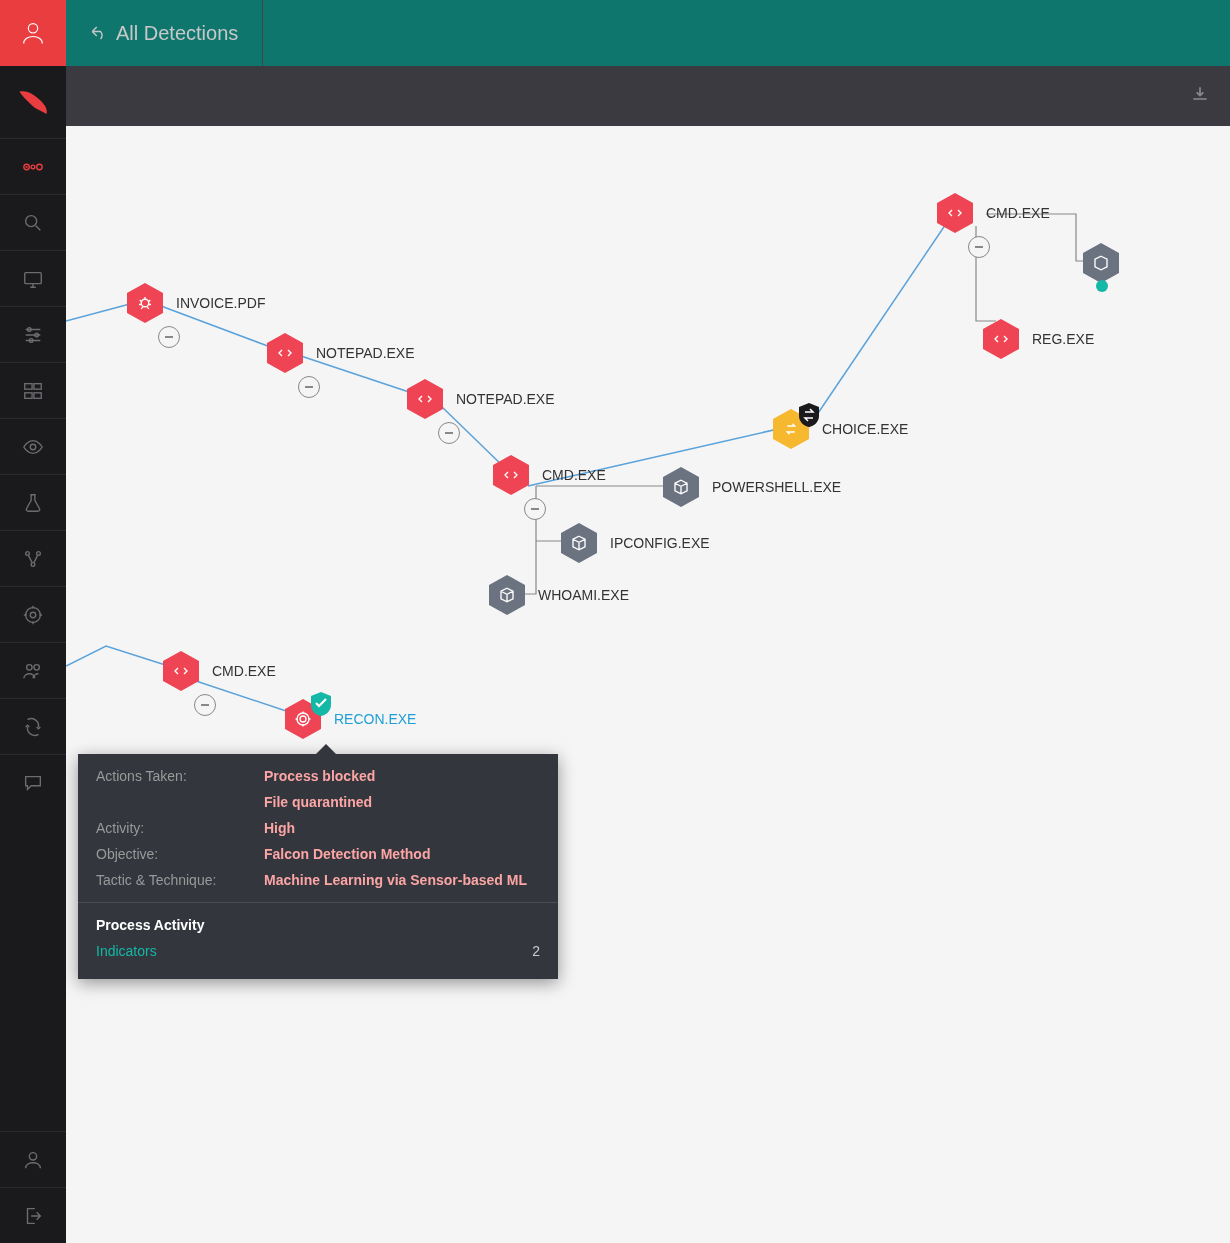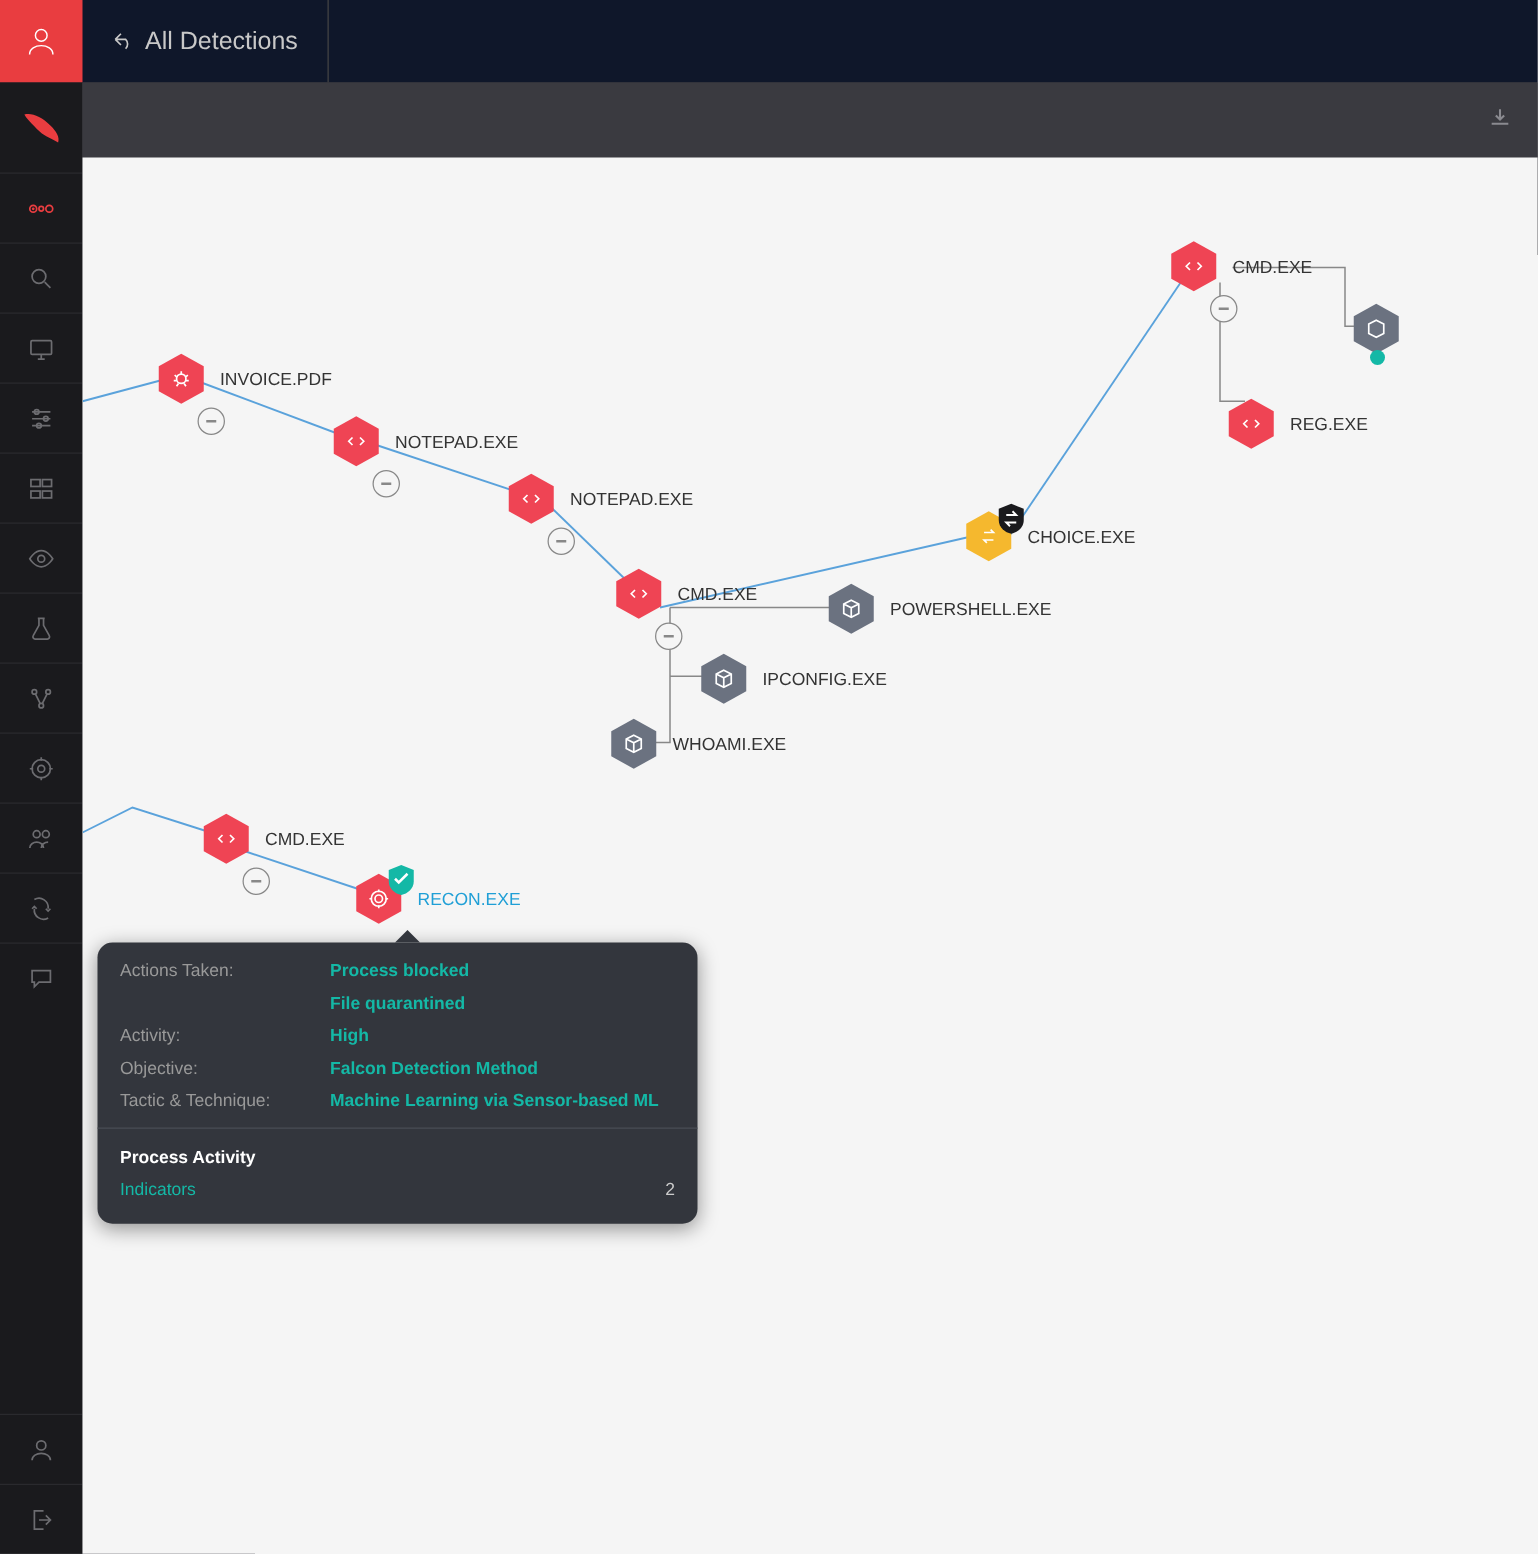--- a/index.html
+++ b/index.html
@@ -1,18 +1,18 @@
 <!DOCTYPE html>
 <html><head>
 <meta charset="utf-8">
 <style>
 * { margin: 0; padding: 0; box-sizing: border-box; }
 body { font-family: Arial, Helvetica, sans-serif; background: #2b2b30; overflow: hidden; width: 1230px; height: 1243px; position: relative; }
 
-.topbar { position: absolute; top: 0; left: 0; right: 0; height: 66px; background: #0f172a; display: flex; align-items: center; }
+.topbar { position: absolute; top: 0; left: 0; right: 0; height: 66px; background: #0f766e; display: flex; align-items: center; }
 .user-badge { width: 66px; height: 66px; background: #e93d40; display: flex; align-items: center; justify-content: center; }
 .user-badge svg { width: 28px; height: 28px; stroke: #fff; fill: none; }
 .back-link { padding: 0 24px; color: #c8c8c8; font-size: 20px; display: flex; align-items: center; gap: 8px; height: 66px; border-right: 1px solid #444; cursor: pointer; }
 .back-link svg { width: 18px; height: 18px; stroke: #c8c8c8; fill: none; }
 
 .sidebar { position: absolute; top: 66px; left: 0; width: 66px; bottom: 0; background: #1a1a1d; display: flex; flex-direction: column; align-items: center; }
 .logo-cell { width: 66px; height: 72px; display: flex; align-items: center; justify-content: center; }
 .logo-cell svg { width: 36px; height: 36px; fill: #e93d40; }
 .sidebar-item { width: 66px; height: 56px; display: flex; align-items: center; justify-content: center; cursor: pointer; border-top: 1px solid #2a2a2e; }
 .sidebar-item svg { width: 22px; height: 22px; stroke: #6c6c70; fill: none; stroke-width: 1.5; }
@@ -35,26 +35,26 @@
 .sub { position: absolute; width: 22px; height: 22px; border: 1.5px solid #888; border-radius: 50%; display: flex; align-items: center; justify-content: center; background: #f5f5f5; cursor: pointer; }
 .sub::after { content: ''; width: 8px; height: 1.5px; background: #888; }
 
 .badge { position: absolute; width: 22px; height: 26px; }
 .badge svg { width: 22px; height: 26px; }
 
 .dot-green { position: absolute; width: 12px; height: 12px; background: #14b8a6; border-radius: 50%; }
 
 .conn { position: absolute; top: 0; left: 0; pointer-events: none; }
 
-.tooltip { position: absolute; background: #33363d; color: #eee; font-size: 14px; border-radius: 12px; box-shadow: 0 4px 16px rgba(0,0,0,0.4); width: 480px; }
+.tooltip { position: absolute; background: #33363d; color: #eee; font-size: 14px; border-radius: 0; box-shadow: 0 4px 16px rgba(0,0,0,0.4); width: 480px; }
 .tooltip::before { content: ''; position: absolute; top: -10px; left: 238px; width: 0; height: 0; border-left: 10px solid transparent; border-right: 10px solid transparent; border-bottom: 10px solid #33363d; }
 .tt-section { padding: 14px 18px; }
 .tt-row { display: flex; margin-bottom: 10px; }
 .tt-key { color: #999; width: 168px; flex-shrink: 0; }
-.tt-val { color: #14b8a6; font-weight: 600; }
+.tt-val { color: #fca5a5; font-weight: 600; }
 .tt-divider { border-top: 1px solid #4a4d55; }
 .tt-header { color: #fff; font-weight: 600; margin-bottom: 10px; }
 .tt-row2 { display: flex; justify-content: space-between; margin-bottom: 6px; }
 .tt-row2 .k { color: #14b8a6; }
 .tt-row2 .v { color: #ccc; }
 </style>
 </head>
 <body>
 
 <div class="topbar">

